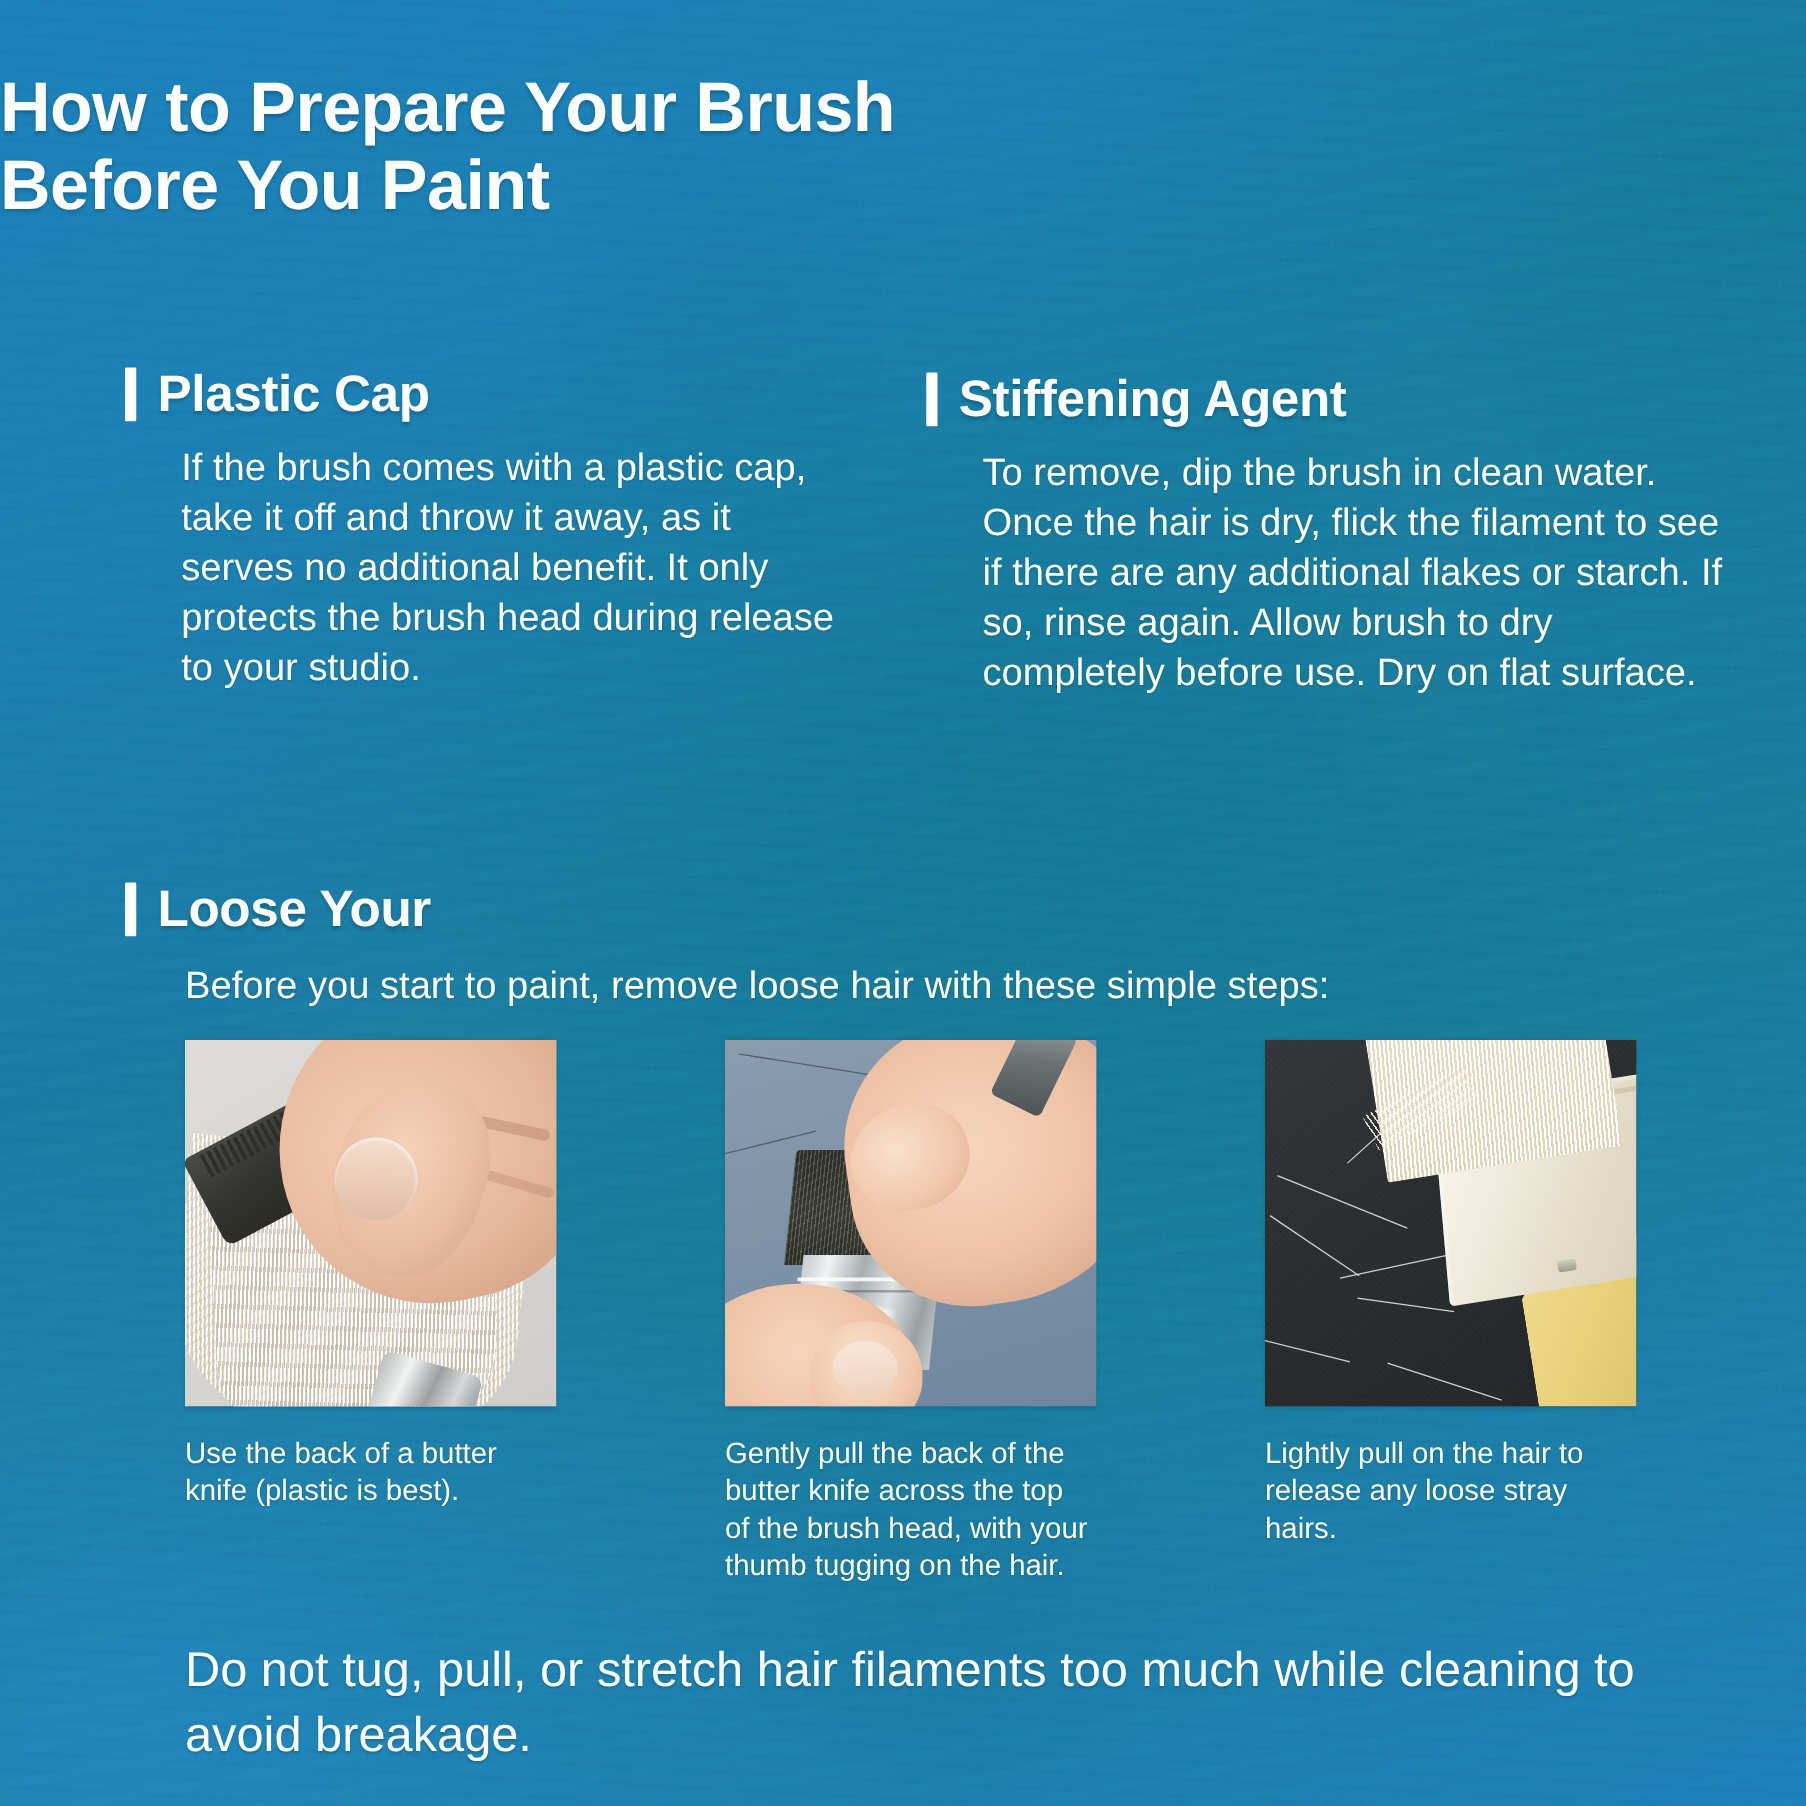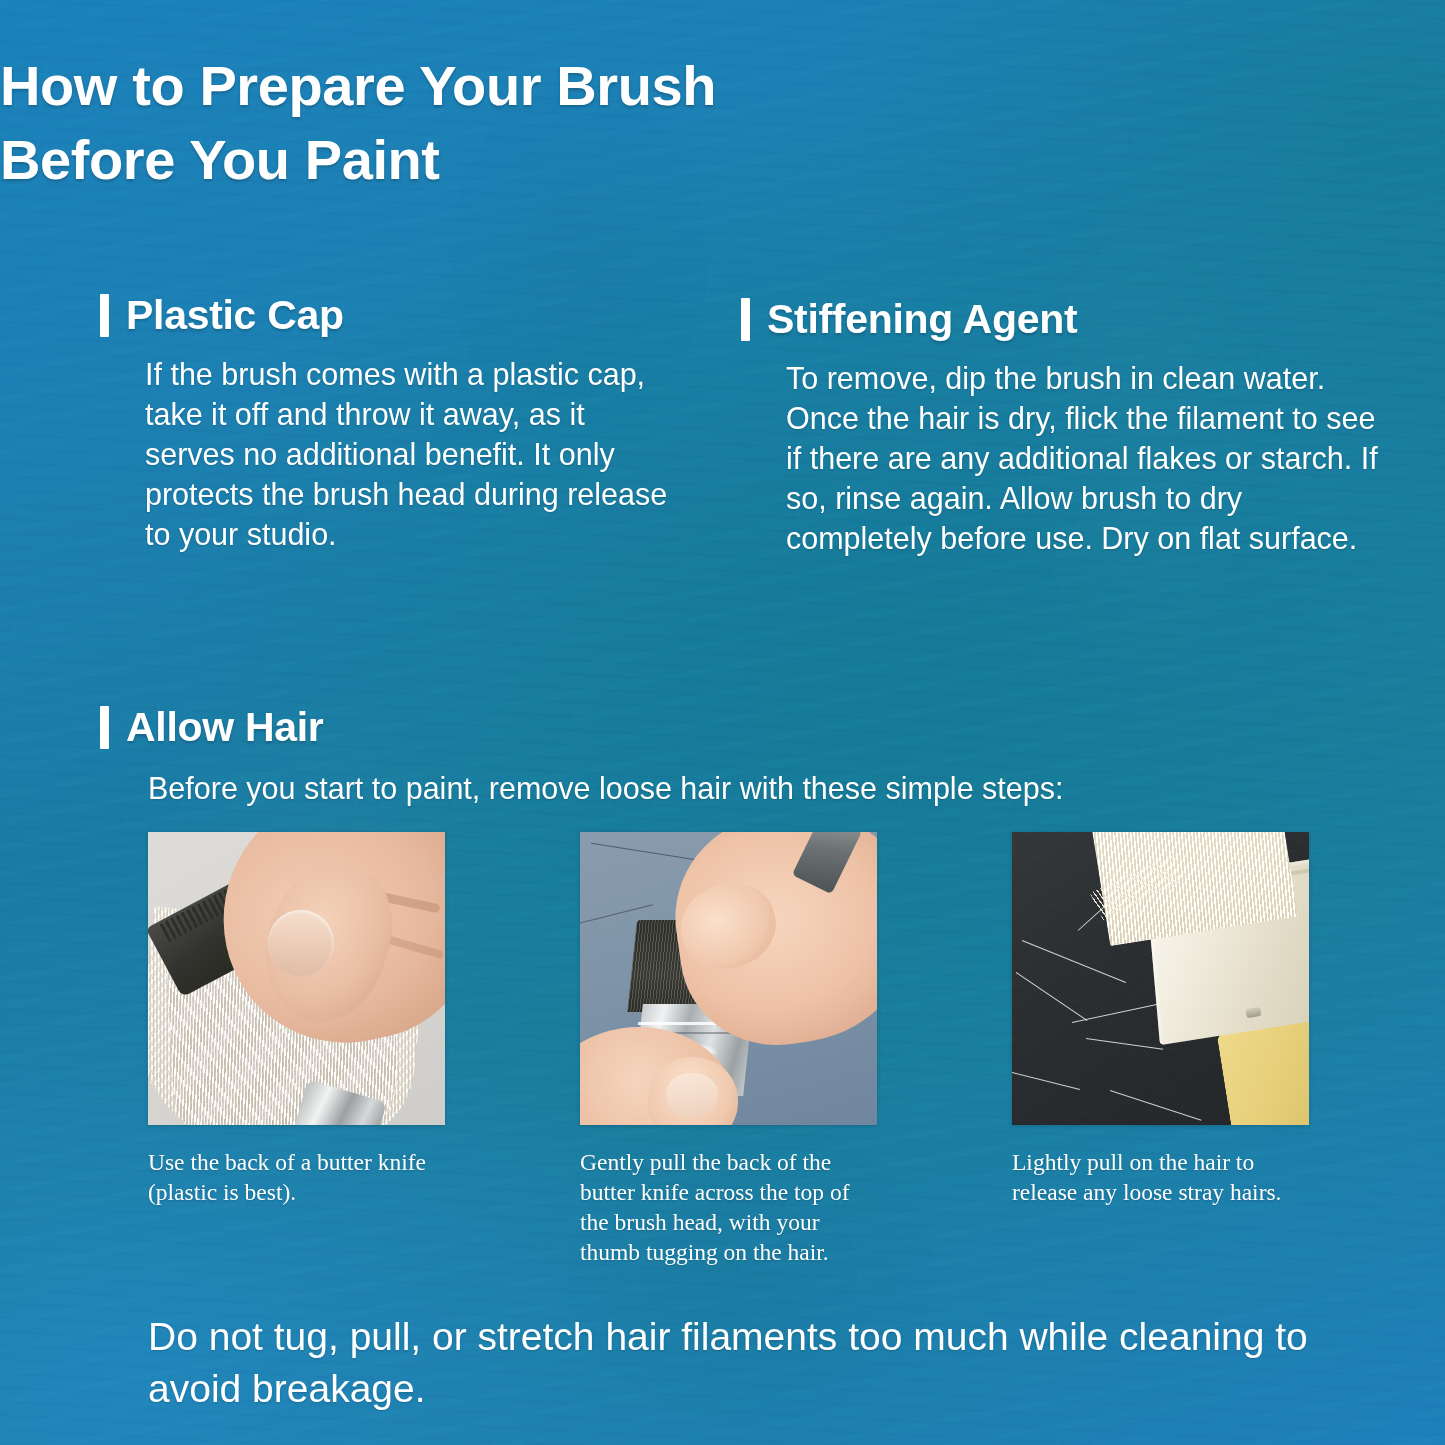--- a/index.html
+++ b/index.html
@@ -44,21 +44,21 @@
   .layer{position:relative;z-index:3;}
 
   
   #title{
     position:absolute;top:55px;left:0;width:1445px;
     color:#ffffff;
     font-size:56px;font-weight:bold;line-height:1.10;
     letter-spacing:-.4px;
     text-shadow:0 2px 3px rgba(0,0,0,.22);
   }
-  #title .l2{display:block;margin-top:12px;}
+  #title .l2{display:block;}
 
   
   .sec-head{display:flex;align-items:center;gap:17px;}
   .accent-bar{
     width:9px;height:43px;background:#ffffff;flex:0 0 auto;border-radius:1px;
   }
   .sec-title{
     color:#ffffff;font-size:41px;font-weight:bold;line-height:1;
     letter-spacing:-.3px;text-shadow:0 2px 3px rgba(0,0,0,.20);
   }
@@ -79,21 +79,21 @@
   #loose-sub{
     color:#ffffff;font-size:30.5px;line-height:1.3;margin-top:20px;padding-left:48px;
     text-shadow:0 1px 2px rgba(0,0,0,.18);
   }
 
   
   #photo-row{
     position:absolute;left:148px;top:832px;width:1160px;
     display:flex;gap:135px;
   }
-  .photo-col{width:297px;font-family:Liberation Serif, serif;}
+  .photo-col{width:297px;}
   .photo{
     width:297px;height:293px;overflow:hidden;position:relative;
     box-shadow:0 1px 4px rgba(0,0,0,.18);
   }
   .caption{
     color:#ffffff;font-size:23.5px;line-height:1.28;margin-top:22px;
     text-shadow:0 1px 2px rgba(0,0,0,.18);
   }
   .photo-col:nth-child(2){width:340px;}
   .photo-col:nth-child(3){width:310px;}
@@ -316,21 +316,21 @@
     <div class="sec-head">
       <div class="accent-bar"></div>
       <div class="sec-title">Stiffening Agent</div>
     </div>
     <div class="body-copy">To remove, dip the brush in clean water. Once the hair is dry, flick the filament to see if there are any additional flakes or starch. If so, rinse again. Allow brush to dry completely before use. Dry on flat surface.</div>
   </div>
 
   <div id="loose" class="layer">
     <div class="sec-head">
       <div class="accent-bar"></div>
-      <div class="sec-title">Allow Hair</div>
+      <div class="sec-title">Loose Your</div>
     </div>
     <div id="loose-sub">Before you start to paint, remove loose hair with these simple steps:</div>
   </div>
 
   <div id="photo-row" class="layer">
 
     <div class="photo-col">
       <div class="photo p1">
         <div class="bristles"></div>
         <div class="bristles2"></div>

